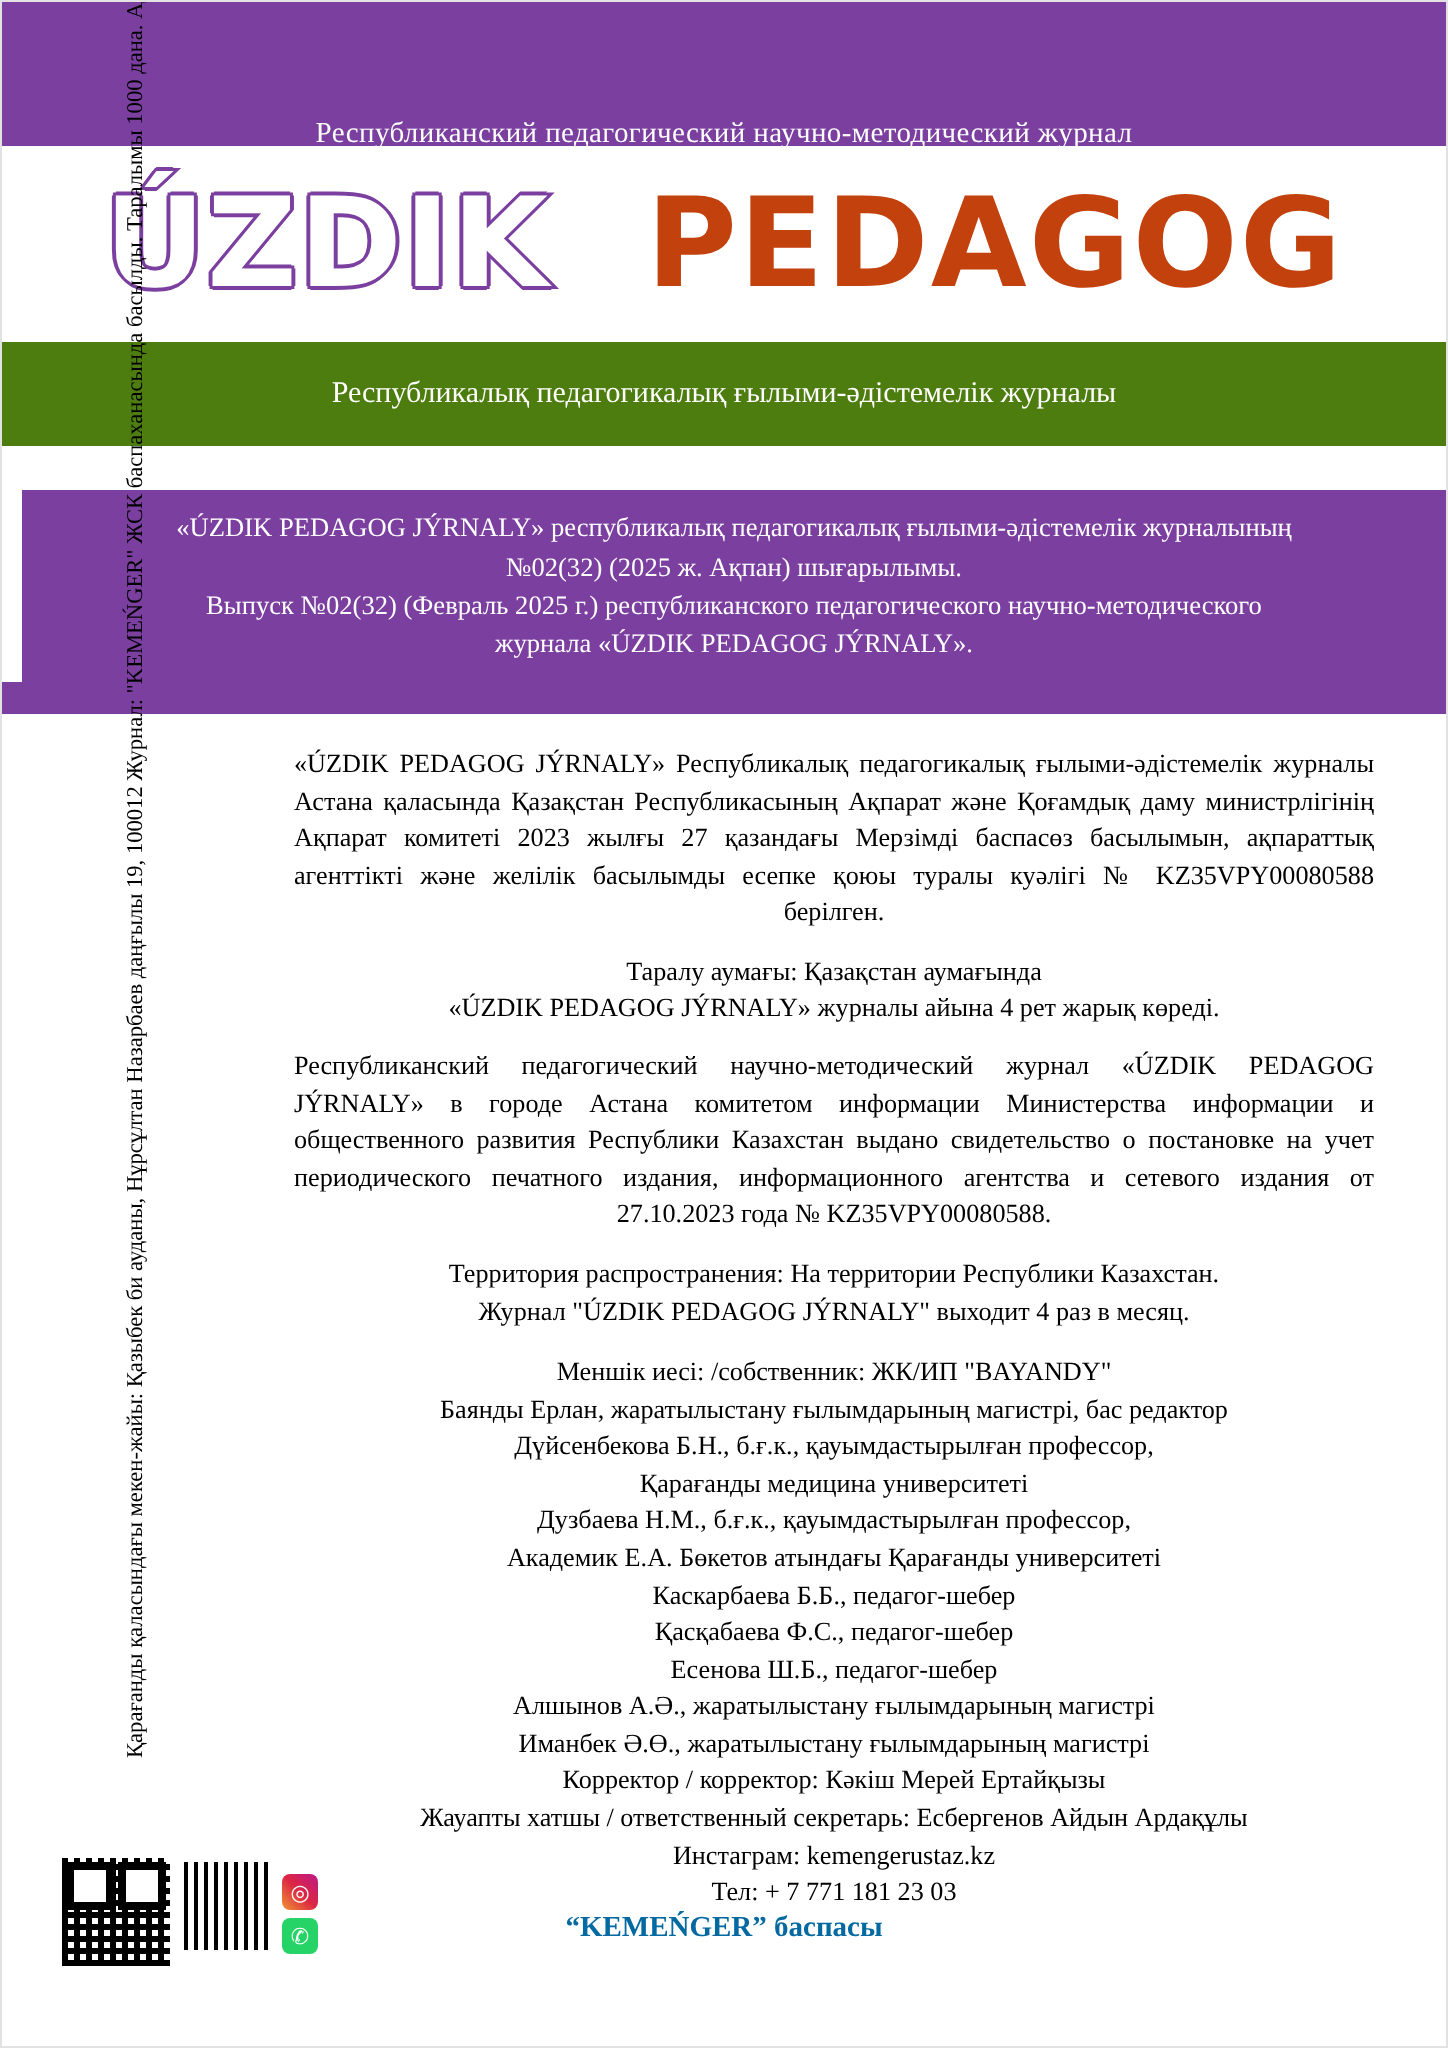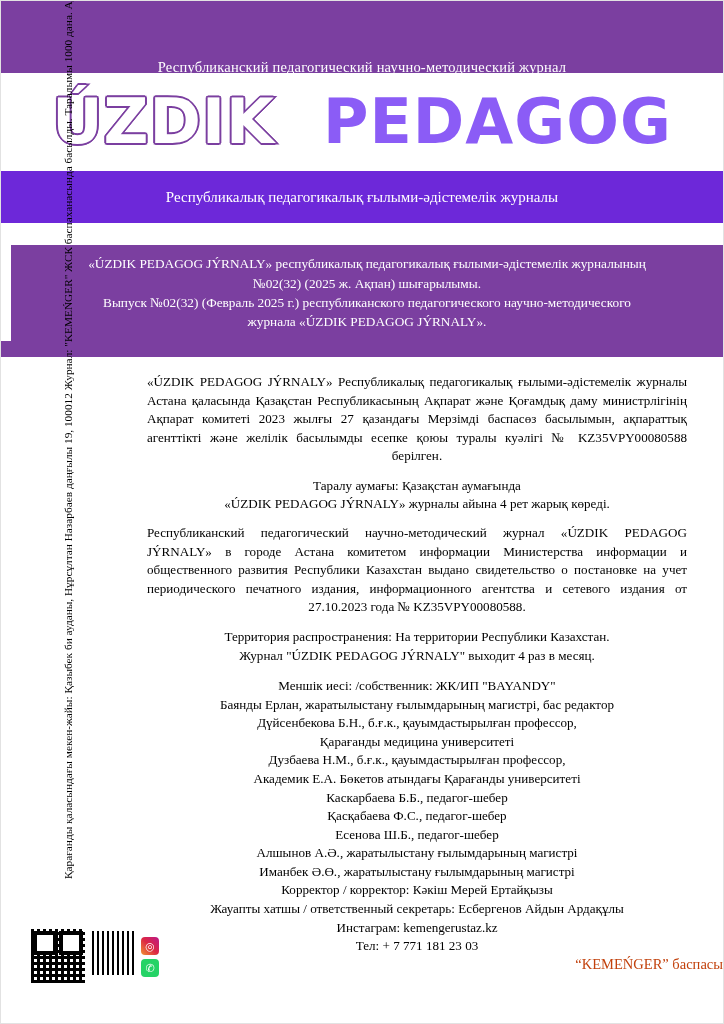--- a/index.html
+++ b/index.html
@@ -49,26 +49,26 @@
   }
   .logo .uz{
     color:#ffffff;
     -webkit-text-stroke:3px #7b3fa0;
     paint-order:stroke fill;
     text-shadow:
        2px 0 0 #7b3fa0, -2px 0 0 #7b3fa0,
        0 2px 0 #7b3fa0, 0 -2px 0 #7b3fa0;
   }
   .logo .pd{
-    color:#8b5cf6;
+    color:#c2410c;
     margin-left:36px;
   }
   .band-sub{
     position:absolute;top:170px;left:0;right:0;height:52px;
-    background:#6d28d9;
+    background:#4d7c0f;
     display:flex;align-items:center;justify-content:center;
   }
   .band-sub .txt{
     color:#ffffff;font-size:15px;
   }
   .band-gapwhite{
     position:absolute;top:222px;left:0;right:0;height:22px;background:#ffffff;
   }
   .band-issue{
     position:absolute;top:244px;left:0;right:0;height:96px;
@@ -111,24 +111,24 @@
 
   .staff{
     margin-top:12px;
   }
   .staff .ln{display:block;}
 
   .publisher{
     position:absolute;
     left:0;right:0;
     top:955px;
-    text-align:right;
+    text-align:center;
     font-size:14.5px;
-    font-weight:normal;
-    color:#c2410c;
+    font-weight:bold;
+    color:#0369a1;
     font-family:"Liberation Serif", serif;
   }
 
   
   .badges{
     position:absolute;left:30px;top:928px;
     display:flex;align-items:flex-start;gap:7px;
   }
   .qr{
     width:54px;height:54px;

